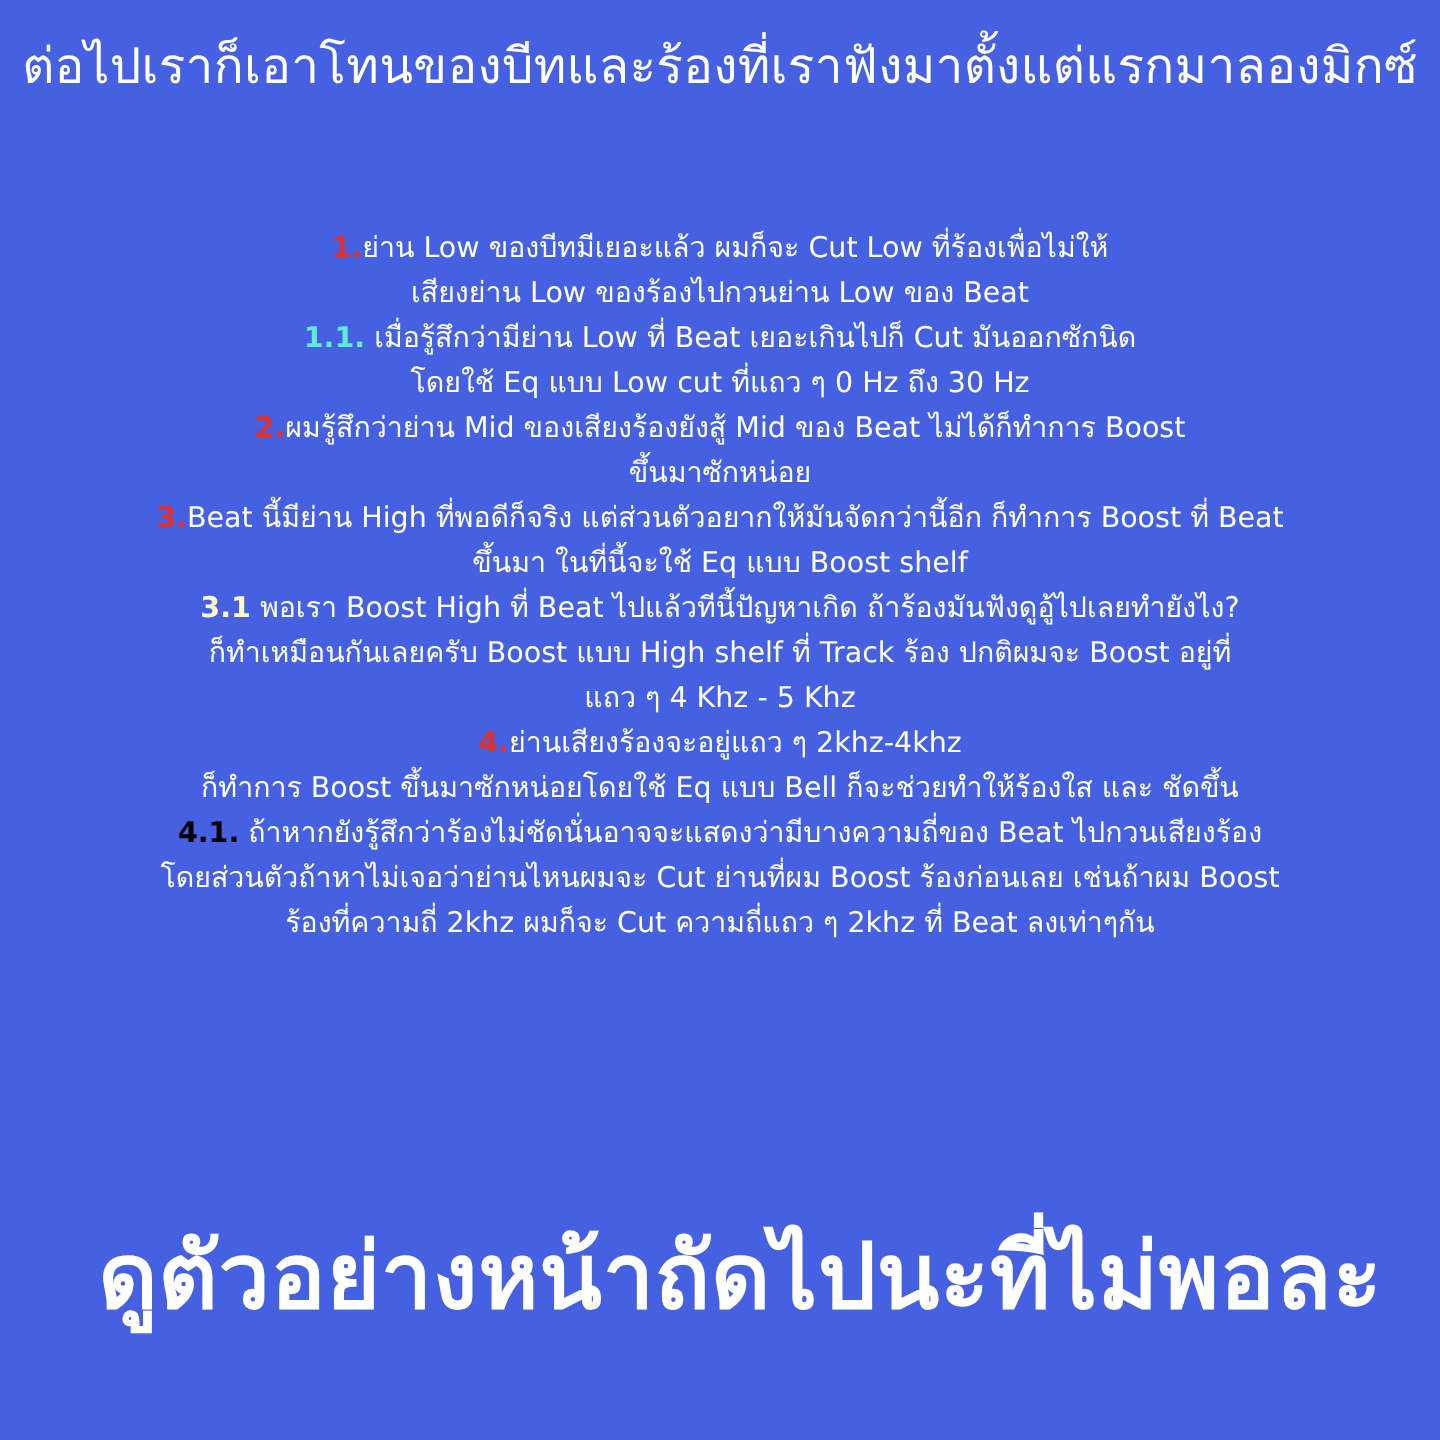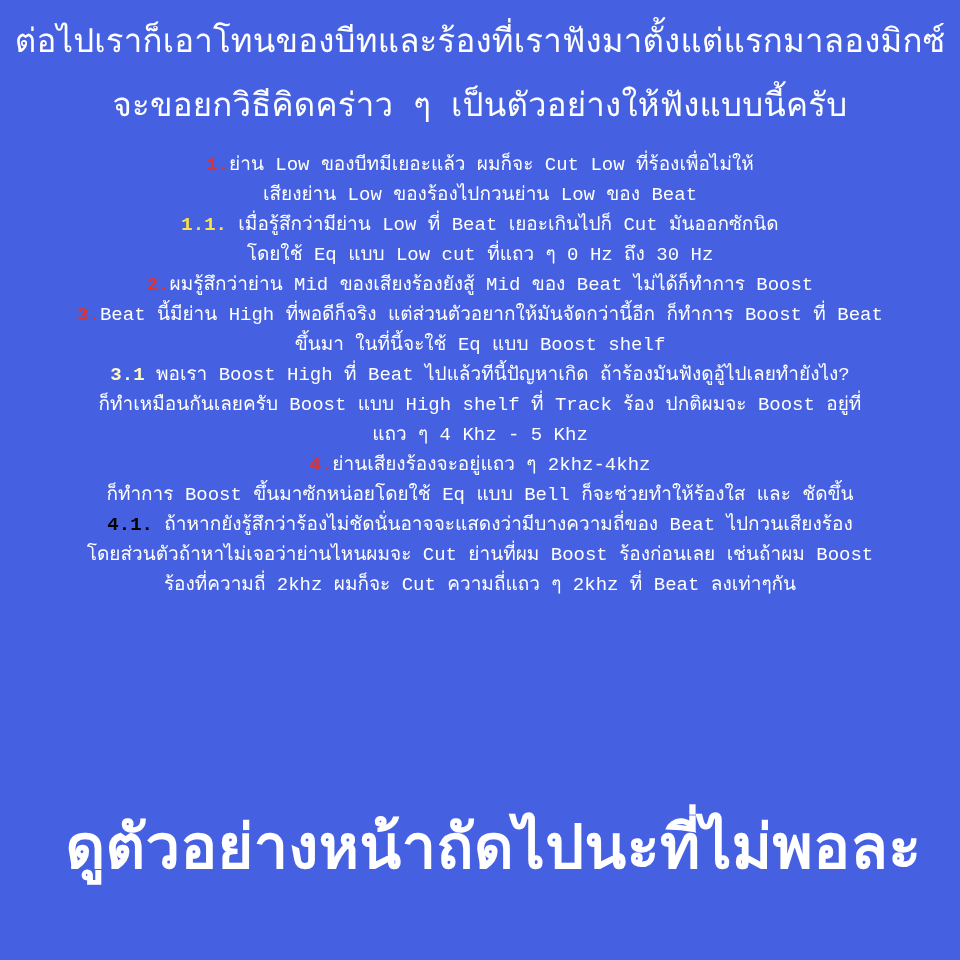--- a/index.html
+++ b/index.html
@@ -50,39 +50,39 @@
     font-size: 61px;
     line-height: 80px;
     font-weight: 700;
     letter-spacing: 0.5px;
     padding-left: 27px;
   }
 </style>
 </head>
 <body>
 
-<div class="page" style="background: rgb(69, 97, 225); color: rgb(255, 255, 255); font-family: Liberation Mono, monospace;">
+<div class="page" style="background: rgb(69, 97, 225); color: rgb(255, 255, 255);">
 
   <div class="header">
     <div>ต่อไปเราก็เอาโทนของบีทและร้องที่เราฟังมาตั้งแต่แรกมาลองมิกซ์</div>
-    <div>จะขอยกวิธีคิดคร่าว ๆ เป็นตัวอย่างให้ฟังแบบนี้ครับ</div>
   </div>
 
   <div class="body-text">
 
       <div class="body-line"><span class="line-marker" style="color: rgb(224, 50, 44);">1.</span><span class="line-text">ย่าน Low ของบีทมีเยอะแล้ว ผมก็จะ Cut Low ที่ร้องเพื่อไม่ให้</span></div>
 
       <div class="body-line"><span class="line-marker" style="color: rgb(224, 50, 44);"></span><span class="line-text">เสียงย่าน Low ของร้องไปกวนย่าน Low ของ Beat</span></div>
 
-      <div class="body-line"><span class="line-marker" style="color: #fde047; margin-top: 40px;">1.1.</span><span class="line-text"> เมื่อรู้สึกว่ามีย่าน Low ที่ Beat เยอะเกินไปก็ Cut มันออกซักนิด</span></div>
+      <div class="body-line"><span class="line-marker" style="color: #5eead4; margin-top: 40px;">1.1.</span><span class="line-text"> เมื่อรู้สึกว่ามีย่าน Low ที่ Beat เยอะเกินไปก็ Cut มันออกซักนิด</span></div>
 
       <div class="body-line"><span class="line-marker" style="color: rgb(224, 50, 44);"></span><span class="line-text">โดยใช้ Eq แบบ Low cut ที่แถว ๆ 0 Hz ถึง 30 Hz</span></div>
 
       <div class="body-line"><span class="line-marker" style="color: rgb(224, 50, 44);">2.</span><span class="line-text">ผมรู้สึกว่าย่าน Mid ของเสียงร้องยังสู้ Mid ของ Beat ไม่ได้ก็ทำการ Boost</span></div>
 
+      <div class="body-line"><span class="line-marker" style="color: rgb(224, 50, 44);"></span><span class="line-text">ขึ้นมาซักหน่อย</span></div>
 
       <div class="body-line"><span class="line-marker" style="color: rgb(224, 50, 44);">3.</span><span class="line-text">Beat นี้มีย่าน High ที่พอดีก็จริง แต่ส่วนตัวอยากให้มันจัดกว่านี้อีก ก็ทำการ Boost ที่ Beat</span></div>
 
       <div class="body-line"><span class="line-marker" style="color: rgb(224, 50, 44);"></span><span class="line-text">ขึ้นมา ในที่นี้จะใช้ Eq แบบ Boost shelf</span></div>
 
       <div class="body-line"><span class="line-marker" style="color: #fef9c3;">3.1</span><span class="line-text"> พอเรา Boost High ที่ Beat ไปแล้วทีนี้ปัญหาเกิด ถ้าร้องมันฟังดูอู้ไปเลยทำยังไง?</span></div>
 
       <div class="body-line"><span class="line-marker" style="color: rgb(224, 50, 44);"></span><span class="line-text">ก็ทำเหมือนกันเลยครับ Boost แบบ High shelf ที่ Track ร้อง ปกติผมจะ Boost อยู่ที่</span></div>
 
       <div class="body-line"><span class="line-marker" style="color: rgb(224, 50, 44);"></span><span class="line-text">แถว ๆ 4 Khz - 5 Khz</span></div>

